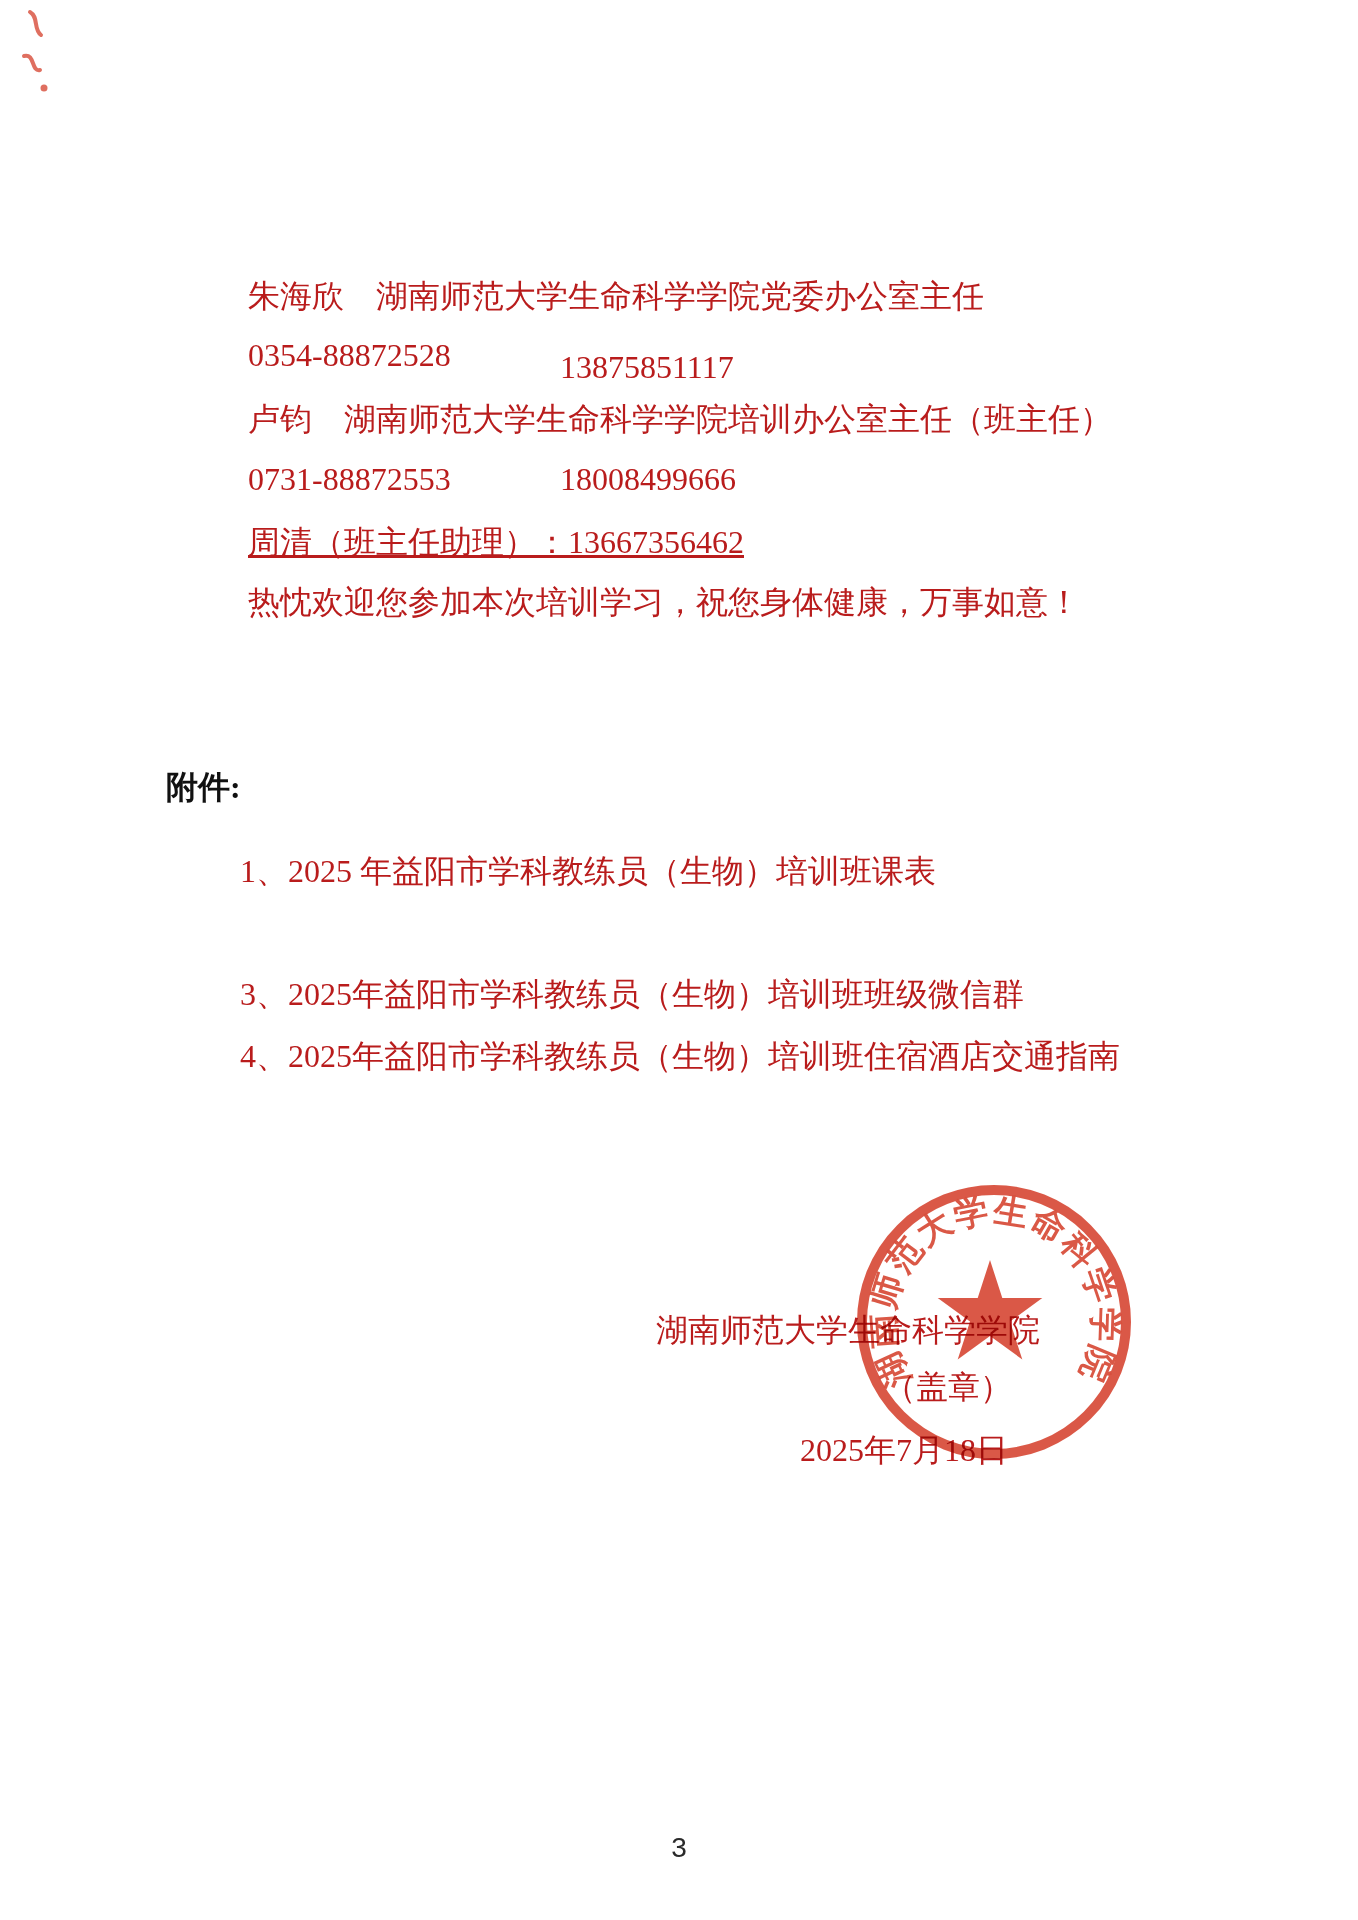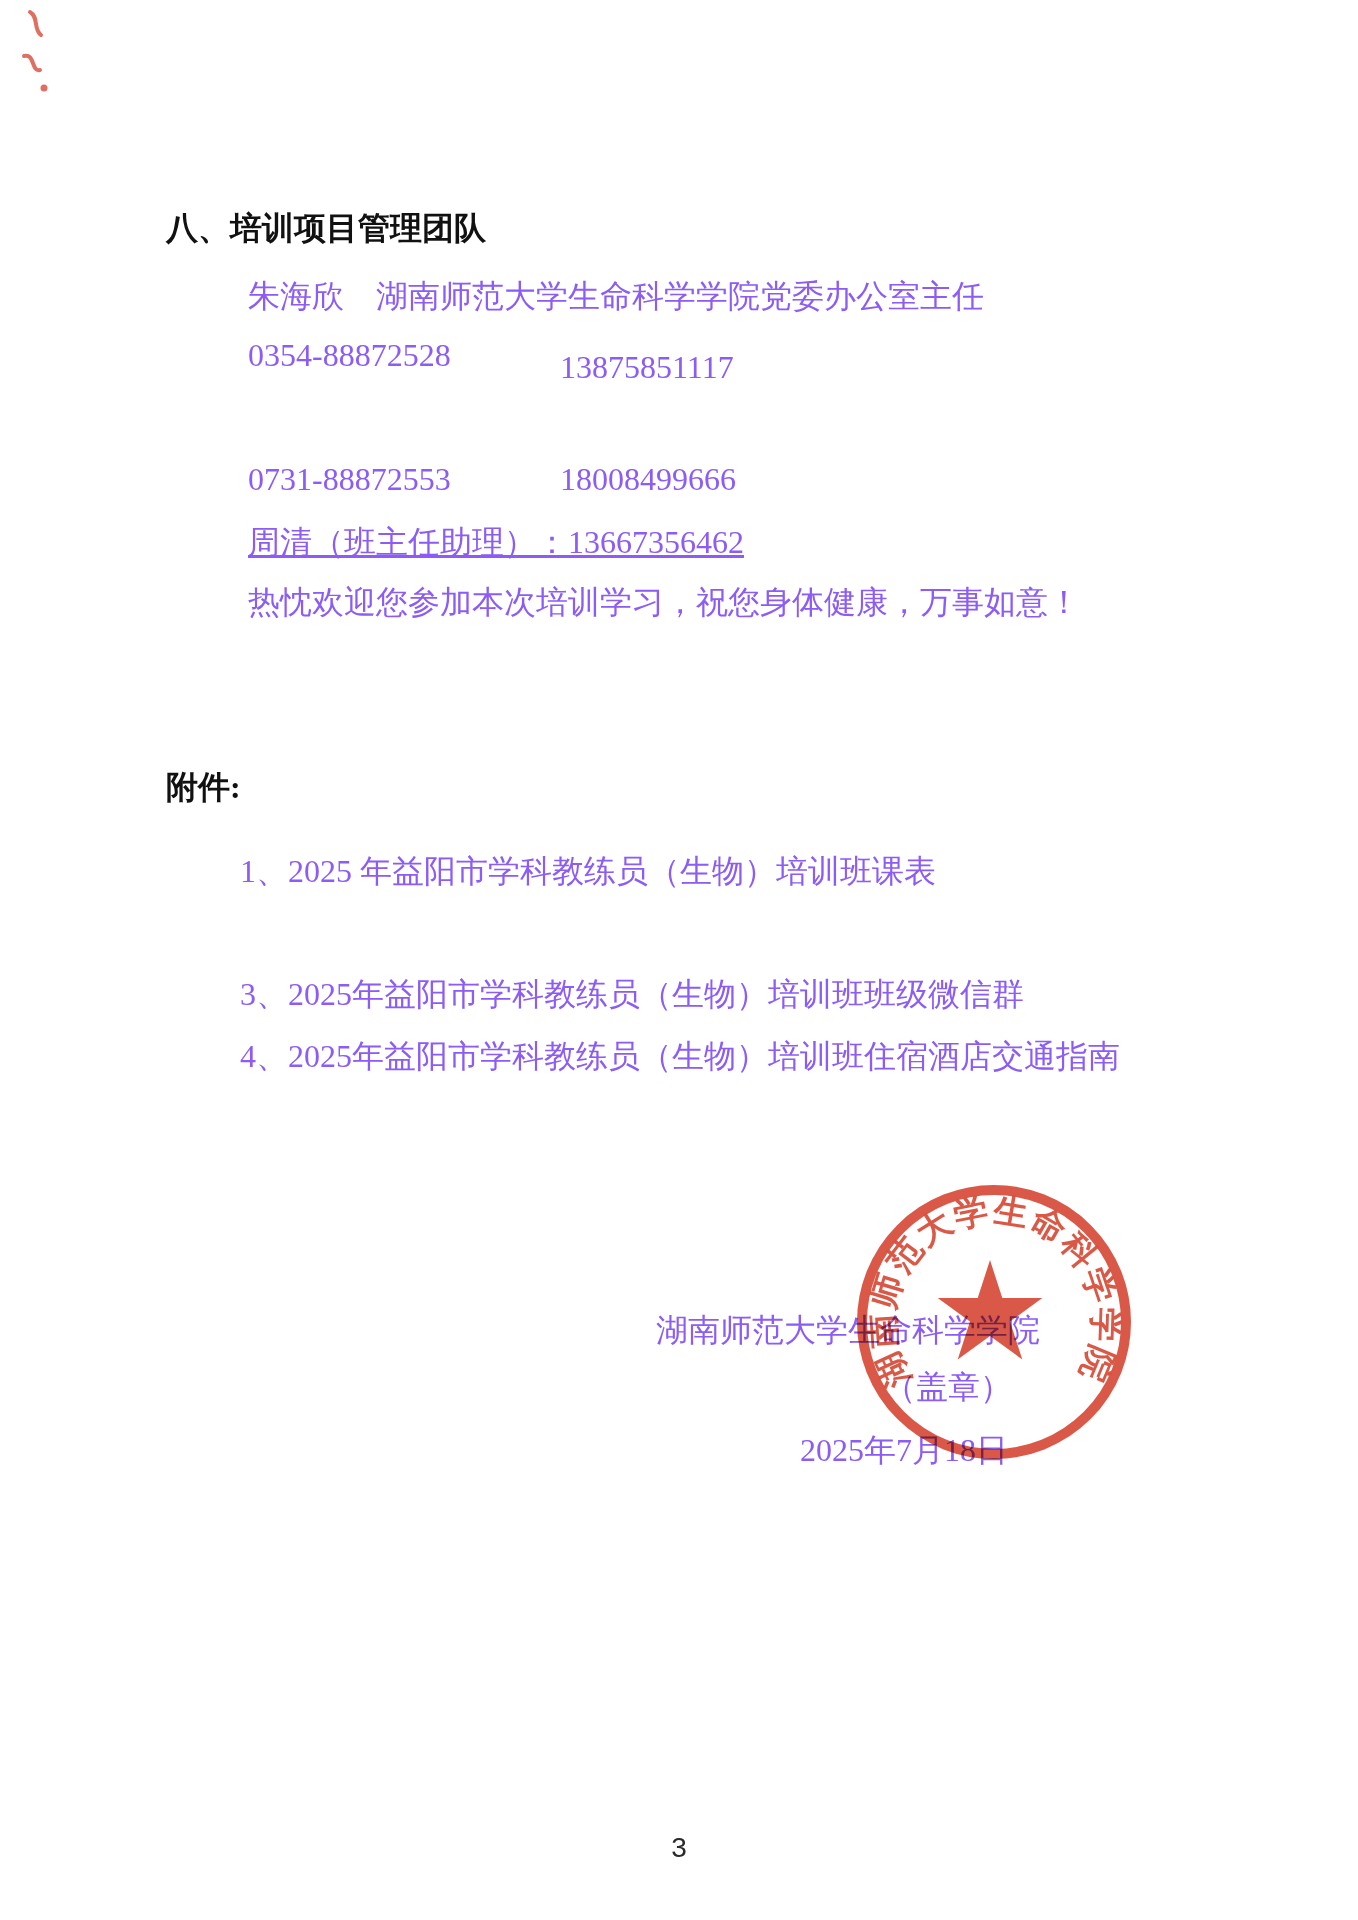--- a/index.html
+++ b/index.html
@@ -9,21 +9,21 @@
     background:#ffffff;
     font-family:"Liberation Serif","DejaVu Serif",serif;
     color:#1f1f1f;
     overflow:hidden;
   }
   .txt{
     position:absolute;
     font-size:32px;
     line-height:46px;
     white-space:pre;
-    color:#8b5cf6;
+    color:#b91c1c;
   }
   .bold{font-weight:bold;color:#111;}
   .pageno{
     position:absolute;
     left:0;width:1358px;
     text-align:center;
     font-family:"Liberation Sans","DejaVu Sans",sans-serif;
     font-size:28px;
     color:#2a2a2a;
   }
@@ -45,27 +45,27 @@
 <body>
 
 <div class="page">
 
   <svg class="corner-marks" viewBox="0 0 70 110">
     <path d="M16,8 c9,5 3,17 11,23" stroke="#d5402c" stroke-width="4" fill="none" stroke-linecap="round"></path>
     <path d="M10,52 c11,-3 7,16 16,14" stroke="#d5402c" stroke-width="4" fill="none" stroke-linecap="round"></path>
     <circle cx="30" cy="84" r="3.5" fill="#d5402c"></circle>
   </svg>
 
-  <div class="txt bold" style="left:166px;top:205px;">八、培训项目管理团队</div>
 
   <div class="txt" style="left:248px;top:273px;">朱海欣　湖南师范大学生命科学学院党委办公室主任</div>
 
   <div class="txt" style="left:248px;top:332px;">0354-88872528</div>
   <div class="txt" style="left:560px;top:344px;">13875851117</div>
 
+  <div class="txt" style="left:248px;top:396px;">卢钧　湖南师范大学生命科学学院培训办公室主任（班主任）</div>
 
   <div class="txt" style="left:248px;top:456px;">0731-88872553</div>
   <div class="txt" style="left:560px;top:456px;">18008499666</div>
 
   <div class="txt" style="left:248px;top:519px;text-decoration:underline;">周清（班主任助理）：13667356462</div>
 
   <div class="txt" style="left:248px;top:579px;">热忱欢迎您参加本次培训学习，祝您身体健康，万事如意！</div>
 
   <div class="txt bold" style="left:166px;top:764px;">附件:</div>
 

